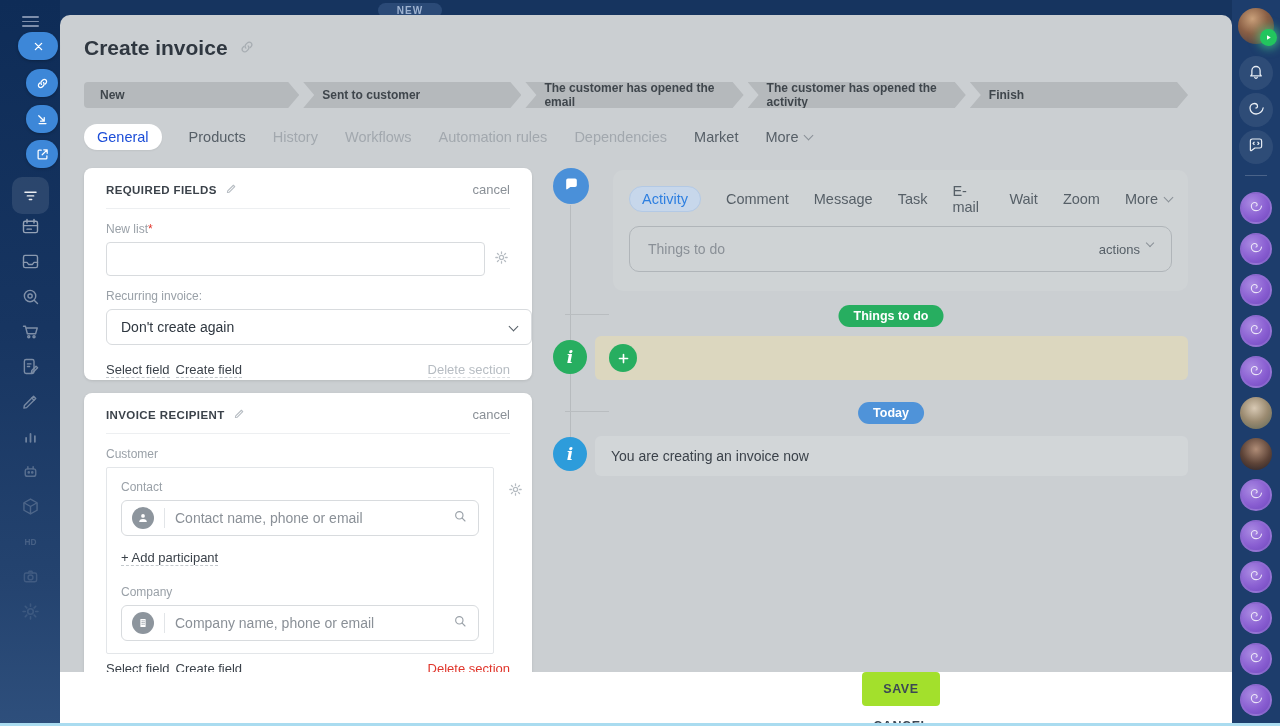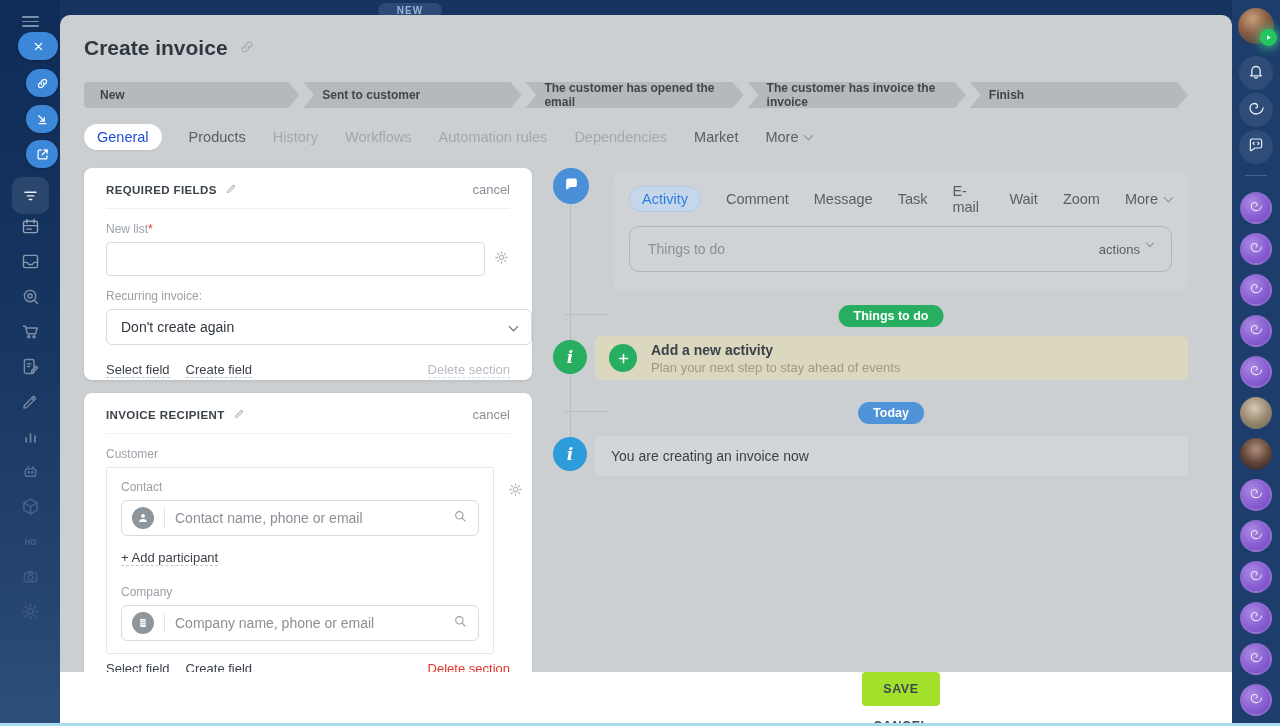--- a/index.html
+++ b/index.html
@@ -84,21 +84,21 @@
   .cancel-link { font-size:13px; color:#8a9097; cursor:pointer; }
   .f-label { font-size:12px; color:#9aa1a8; margin:13px 0 6px; }
   .req-star { color:#e0352b; }
   .input-row { display:flex; align-items:center; gap:8px; }
   .text-input { flex:1; height:34px; border:1px solid #d8dbde; border-radius:4px; background:#fff;
     font-size:14px; color:#2f3740; padding:0 10px; outline:none; font-family:"Liberation Sans",sans-serif; }
   .gear { color:#b6bcc2; flex:0 0 auto; cursor:pointer; }
   .select-box { height:36px; border:1px solid #d8dbde; border-radius:6px; display:flex; align-items:center;
     justify-content:space-between; padding:0 14px; font-size:14px; color:#2f3740; cursor:pointer; }
   .select-box .chev { border-color:#565f67; margin-top:-2px; }
-  .card-foot { display:flex; align-items:center; gap:16px; margin-top:17px; font-size:13px; }
+  .card-foot { display:flex; align-items:center; gap:6px; margin-top:17px; font-size:13px; }
   .link-dark { color:#3b424a; border-bottom:1px dashed #c4c9cd; cursor:pointer; }
   .link-muted { color:#b6bcc2; border-bottom:1px dashed #dcdfe2; margin-left:auto; cursor:pointer; }
   .link-red { color:#e0352b; border-bottom:1px dashed #eeb0aa; margin-left:auto; cursor:pointer; }
   .card2-foot { position:absolute; left:22px; right:22px; top:268px; margin-top:0; }
 
   .inner-box { border:1px solid #e3e6e9; border-radius:2px; padding:12px 14px; margin-top:4px; width:388px; }
   .pick-input { display:flex; align-items:center; height:36px; border:1px solid #d8dbde; border-radius:6px;
     padding:0 10px; margin-top:6px; background:#fff; cursor:text; }
   .entity-circle { width:22px; height:22px; border-radius:50%; background:#8d959d; flex:0 0 auto;
     display:flex; align-items:center; justify-content:center; }
@@ -274,21 +274,21 @@
       <span class="title-link-icon"><svg width="18" height="18" viewBox="0 0 24 24" fill="none" stroke="currentColor" stroke-width="1.8" stroke-linecap="round">
             <path d="M10.5 13.5a3.5 3.5 0 0 1 0-5l2-2a3.5 3.5 0 1 1 5 5l-1.3 1.3"></path>
             <path d="M13.5 10.5a3.5 3.5 0 0 1 0 5l-2 2a3.5 3.5 0 1 1-5-5l1.3-1.3"></path>
           </svg></span>
     </div>
 
     <div class="pipeline">
       <div class="stage first">New</div>
       <div class="stage">Sent to customer</div>
       <div class="stage">The customer has opened the email</div>
-      <div class="stage">The customer has invoice the invoice</div>
+      <div class="stage">The customer has opened the activity</div>
       <div class="stage">Finish</div>
     </div>
 
     <div class="tabs">
       <div class="tab active">General</div>
       <div class="tab">Products</div>
       <div class="tab disabled">History</div>
       <div class="tab disabled">Workflows</div>
       <div class="tab disabled">Automation rules</div>
       <div class="tab disabled">Dependencies</div>
@@ -419,24 +419,20 @@
 
     <div class="badge badge-green">Things to do</div>
 
     <div class="tl-circle tlc-green">i</div>
     <div class="activity-card">
       <span class="plus-circle">
           <svg width="15" height="15" viewBox="0 0 24 24" fill="none" stroke="#fff" stroke-width="2.6" stroke-linecap="round">
             <path d="M12 5.5v13M5.5 12h13"></path>
           </svg>
         </span>
-      <div>
-        <div class="act-title">Add a new activity</div>
-        <div class="act-sub">Plan your next step to stay ahead of events</div>
-      </div>
     </div>
 
     <div class="badge badge-blue">Today</div>
 
     <div class="tl-circle tlc-blue">i</div>
     <div class="info-card">
       <span>You are creating an invoice now</span>
     </div>
 
     <div class="footer-bar">

